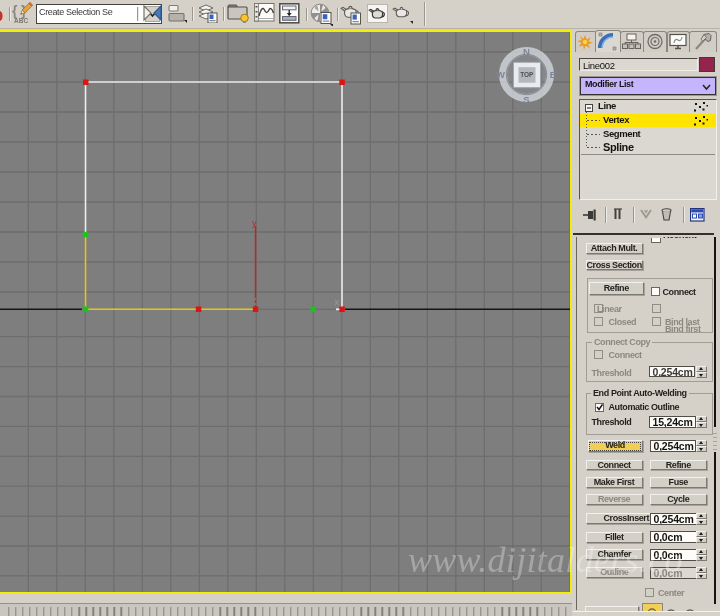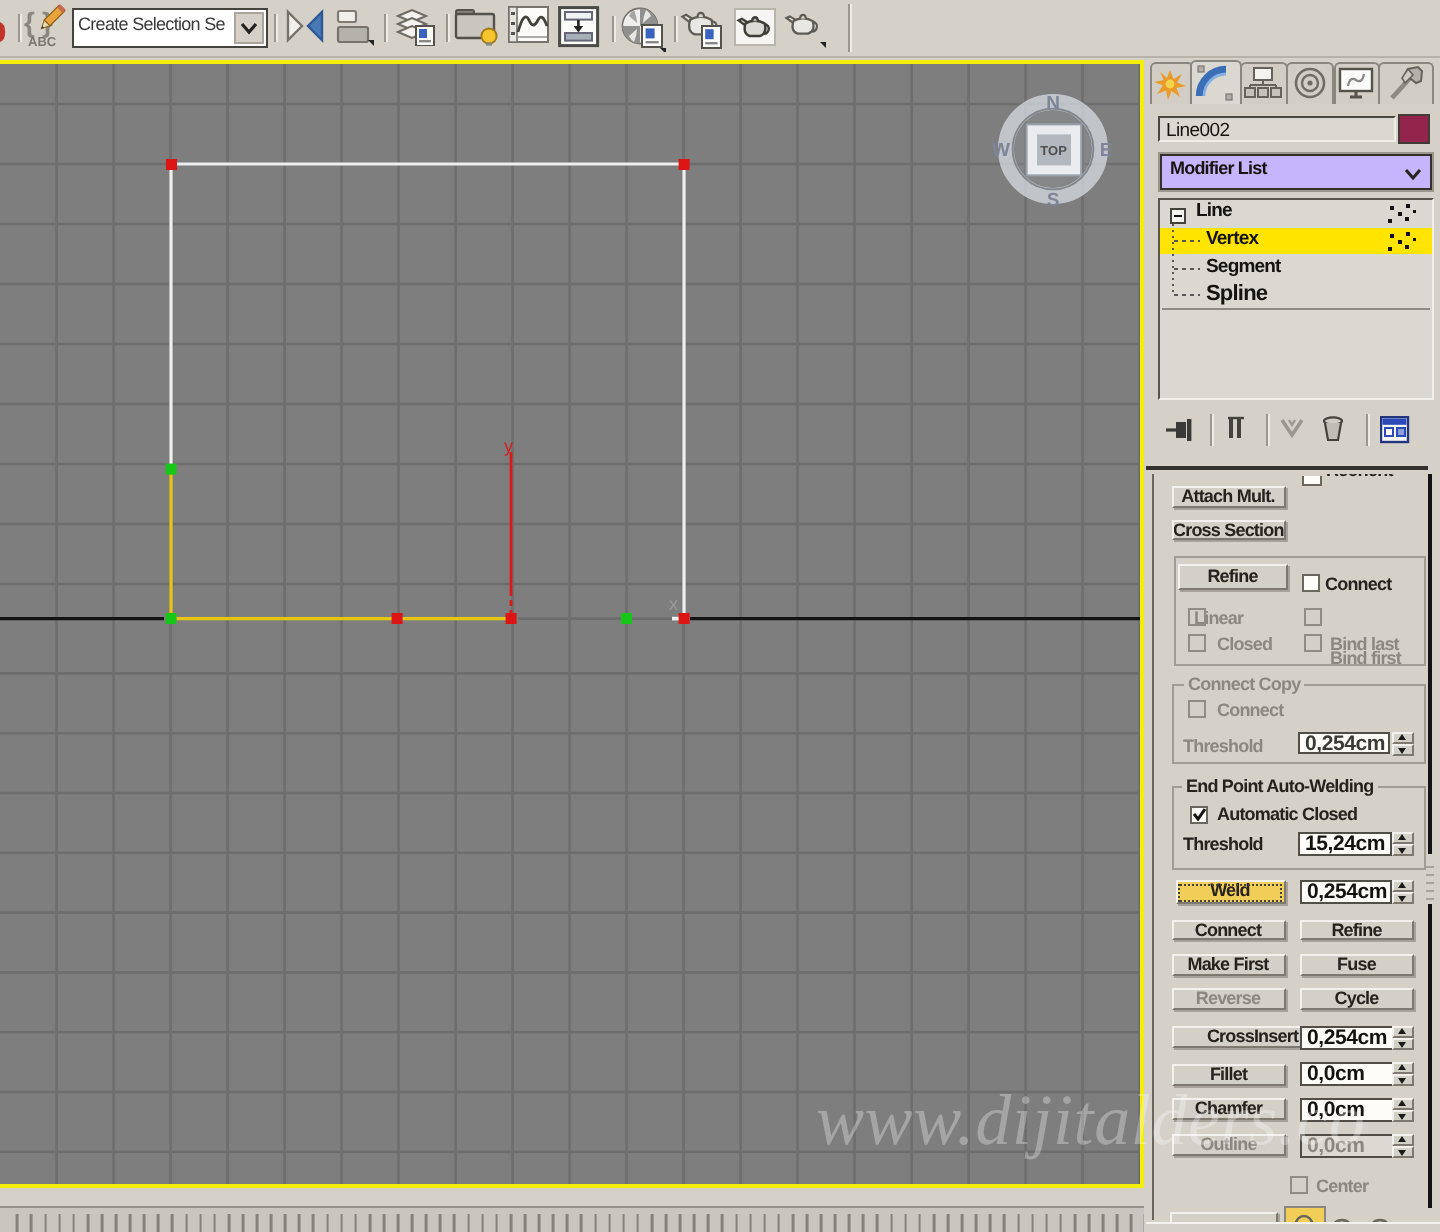--- a/index.html
+++ b/index.html
@@ -43,21 +43,21 @@
     <text x="10" y="15" font-size="14" font-weight="bold" fill="#8a8780" font-family="Liberation Sans">}</text>
     <text x="3" y="22" font-size="6.5" font-weight="bold" fill="#7b776f" font-family="Liberation Sans">ABC</text>
     <g transform="rotate(45 15 8)">
       <rect x="13" y="1" width="4" height="10.5" fill="#e8a33c" stroke="#8a6010" stroke-width="0.6"></rect>
       <rect x="13" y="0.2" width="4" height="2.2" fill="#c46a4e"></rect>
       <path d="M13 11.5 L15 15.5 L17 11.5 Z" fill="#e8d9b8" stroke="#8a6010" stroke-width="0.5"></path>
       <path d="M14.4 14.2 L15 15.5 L15.7 14.2 Z" fill="#333"></path>
     </g>
   </svg>
 
-  <div class="abs" style="left:36px;top:4px;width:96px;height:18px;background:#fff;border:1px solid #45433e;">
+  <div class="abs" style="left:36px;top:4px;width:96px;height:18px;background:#fff;border:1px solid #45433e;padding-left:28px;">
     <div class="abs" style="left:2px;top:2px;font-size:9px;letter-spacing:-0.35px;color:#3a3a3a;">Create Selection Se</div>
     <div class="abs" style="right:1px;top:1px;width:13px;height:14px;background:#d5d1c9;border:1px solid #aaa69e;">
       <svg width="13" height="14">
           <path d="M3 5 L6.5 9 L10 5" fill="none" stroke="#222" stroke-width="1.6"></path>
         </svg>
     </div>
   </div>
   <div class="sep" style="left:137px;top:7px;height:14px;"></div>
 
   <svg class="abs" style="left:141px;top:3px;" width="23" height="19">
@@ -414,21 +414,21 @@
     <i class="u"></i>
     <i class="d"></i>
   </div>
 <div class="grp" style="left:586px;top:393px;width:125px;height:40px;"></div>
 <div class="lbl" style="left:591px;top:388px;background:#d5d1c9;padding:0 2px;">End Point Auto-Welding</div>
 <div class="cb" style="left:594.5px;top:402.5px;">
     <svg width="7" height="7">
       <path d="M1 3 L3 5.5 L6.5 0.5" fill="none" stroke="#15130f" stroke-width="1.5"></path>
     </svg>
   </div>
-<div class="lbl" style="left:608.5px;top:402px;">Automatic Closed</div>
+<div class="lbl" style="left:608.5px;top:402px;">Automatic Outline</div>
 <div class="lbl" style="left:591.5px;top:417px;">Threshold</div>
 <div class="fld" style="left:648.5px;top:415.5px;width:42px;height:10px;">15,24cm</div>
 <div class="sp" style="left:695.5px;top:415.5px;">
     <i class="u"></i>
     <i class="d"></i>
   </div>
 <div class="btn" style="left:587.5px;top:440px;width:53px;height:9.5px;background:#f0ce58;"><div class="abs" style="left:0.5px;top:0.5px;width:50px;height:7.5px;border:1px dotted #44423d;"></div>Weld</div>
 <div class="fld" style="left:649.5px;top:439.5px;width:41px;height:10px;">0,254cm</div>
 <div class="sp" style="left:695.5px;top:439.5px;">
     <i class="u"></i>

